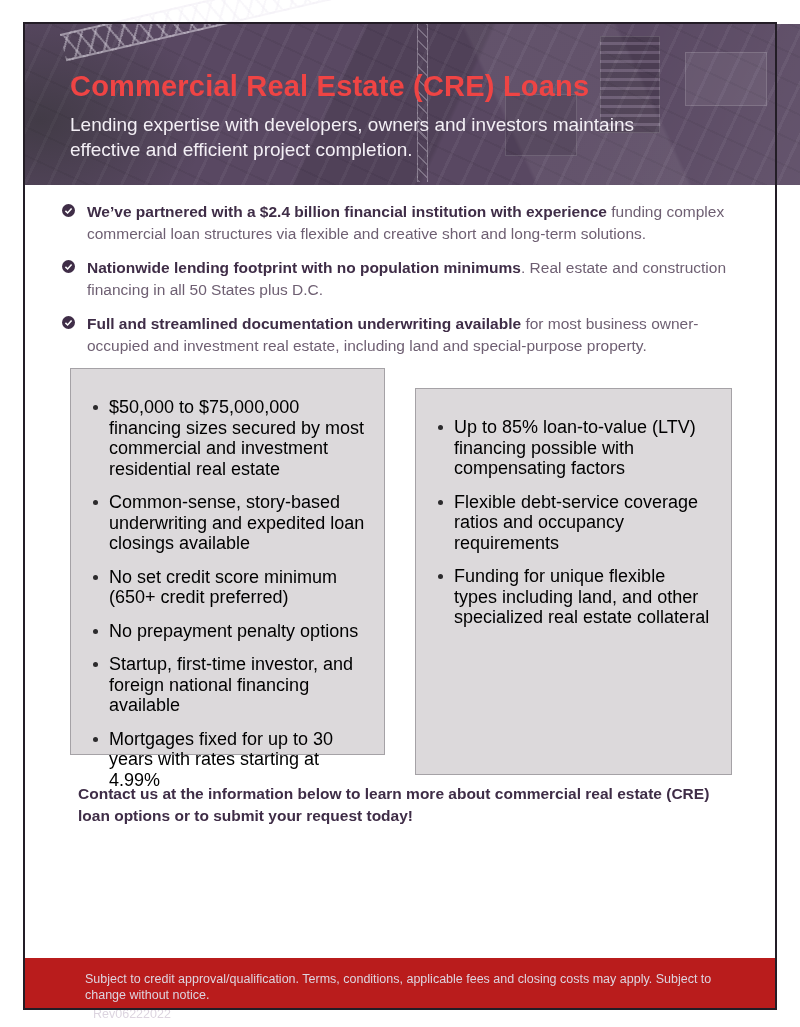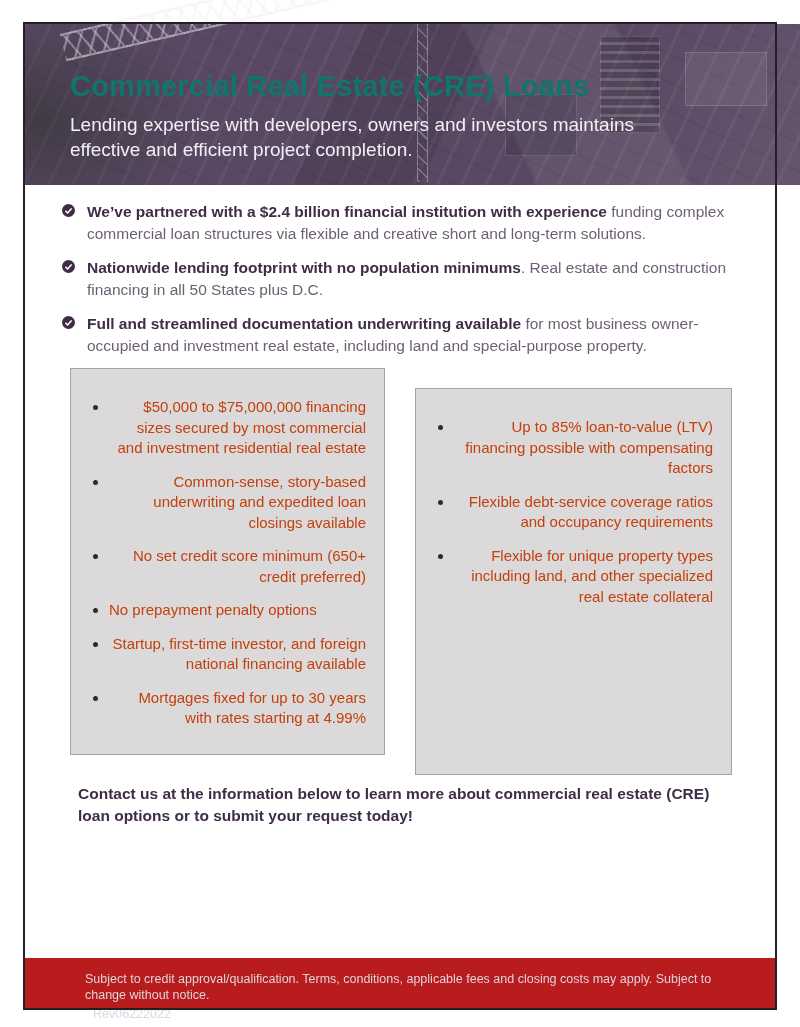--- a/index.html
+++ b/index.html
@@ -42,21 +42,21 @@
     border-right:1.5px solid rgba(238,234,243,0.6);
     background:repeating-linear-gradient(45deg, rgba(238,234,243,0.5) 0 1.5px, transparent 1.5px 9px);
   }
   .bldg{position:absolute;background:rgba(0,0,0,0.12);border:1px solid rgba(255,255,255,0.14);}
   .bldg.b1{left:575px;top:12px;width:58px;height:95px;
     background:repeating-linear-gradient(0deg, rgba(0,0,0,0.18) 0 6px, rgba(255,255,255,0.08) 6px 9px);}
   .bldg.b2{left:660px;top:28px;width:80px;height:52px;background:rgba(255,255,255,0.07);}
   .bldg.b3{left:480px;top:70px;width:70px;height:60px;background:rgba(0,0,0,0.10);}
   .hero-title{
     position:absolute;left:70px;top:70px;z-index:3;
-    color:#0f766e;font-size:29px;font-weight:bold;letter-spacing:.2px;
+    color:#ef4444;font-size:29px;font-weight:bold;letter-spacing:.2px;
   }
   .hero-sub{
     position:absolute;left:70px;top:112px;width:632px;z-index:3;
     color:#f3eff5;font-size:19px;line-height:25px;font-weight:400;
   }
   
   .highlights{position:absolute;left:62px;top:201px;width:692px;z-index:3;}
   .hl-item{display:flex;gap:12px;margin-bottom:13px;}
   .hl-icon{flex:0 0 13px;margin-top:3px;}
   .hl-text{font-size:15.5px;line-height:21.5px;color:#6e5f72;}
@@ -64,21 +64,21 @@
   
   .box{
     position:absolute;top:368px;height:387px;box-sizing:border-box;
     background:#dcd9db;border:1px solid #a5a2a6;
     padding:28px 18px 20px 22px;z-index:3;
   }
   .box.left{left:70px;width:315px;}
   .box.right{left:415px;width:317px;margin-top:20px;}
   .box-item{display:flex;gap:11px;margin-bottom:13px;}
   .dot{flex:0 0 5px;width:5px;height:5px;border-radius:50%;background:#2c2b2d;margin-top:8px;}
-  .box-text{font-size:15px;line-height:20.5px;color:#c2410c;text-align:right;}
+  .box-text{font-size:18px;line-height:20.5px;color:#000000;}
   
   .contact{
     position:absolute;left:78px;top:783px;width:655px;z-index:3;
     color:#3f2d47;font-weight:bold;font-size:15.5px;line-height:22px;
   }
   
   .footer{
     position:absolute;left:23px;top:958px;width:754px;height:52px;z-index:1;
     background:#b91c1c;box-sizing:border-box;padding:13px 40px 0 62px;
   }
@@ -170,21 +170,21 @@
 
     <div class="box-item">
       <span class="dot"></span>
       <span class="box-text">Flexible debt-service coverage ratios and occupancy requirements</span>
     </div>
 
 
 
     <div class="box-item">
       <span class="dot"></span>
-      <span class="box-text">Flexible for unique property types including land, and other specialized real estate collateral</span>
+      <span class="box-text">Funding for unique flexible types including land, and other specialized real estate collateral</span>
     </div>
   </div>
 
 <div class="contact">Contact us at the information below to learn more about commercial real estate (CRE) loan options or to submit your request today!</div>
 
 <div class="footer">
   <div class="footer-line1">Subject to credit approval/qualification. Terms, conditions, applicable fees and closing costs may apply. Subject to change without notice.</div>
   <div class="footer-line2">Rev06222022</div>
 </div>
 

